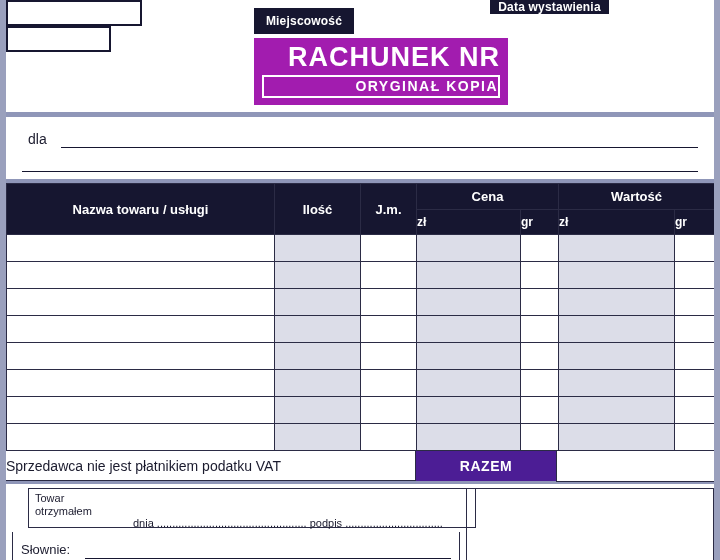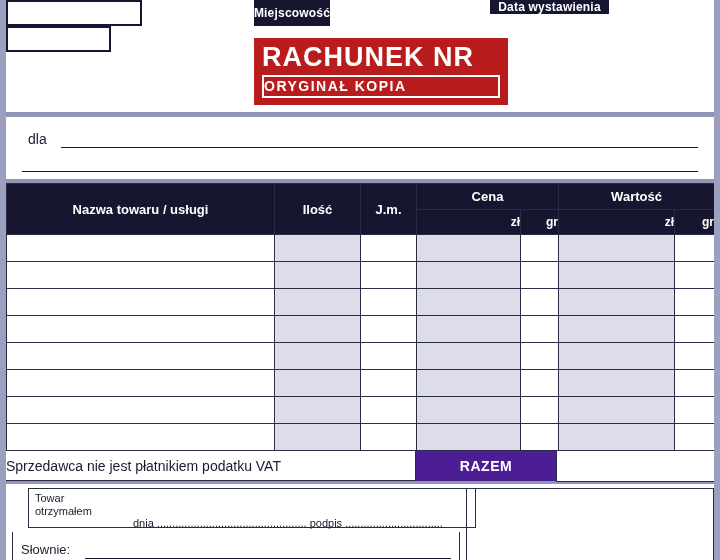--- a/index.html
+++ b/index.html
@@ -37,22 +37,22 @@
     color: #ffffff;
     font-weight: bold;
     font-size: 12px;
     display: flex;
     align-items: center;
     justify-content: center;
     letter-spacing: 0.2px;
   }
   .hdr-miejscowosc {
     left: 248px;
-    top: 0px;
-    width: 76px;
+    top: 8px;
+    width: 100px;
     height: 26px;
   }
   .hdr-data {
     left: 484px;
     top: 0px;
     width: 119px;
     height: 14px;
   }
   .fld-miejsc {
     left: 348px;
@@ -72,41 +72,41 @@
     height: 26px;
     border: 2px solid #161630;
     box-sizing: border-box;
   }
 
   .title-block {
     position: absolute;
     left: 248px;
     top: 38px;
     width: 254px;
-    background: #b91c1c;
+    background: #a21caf;
     padding: 5px 8px 7px 8px;
     box-sizing: border-box;
-    text-align: left;
+    text-align: right;
   }
   .title-main {
     color: #ffffff;
     font-size: 27px;
     font-weight: bold;
     letter-spacing: 1px;
     line-height: 1.05;
     white-space: nowrap;
   }
   .title-sub {
     margin-top: 4px;
     border: 2px solid #ffffff;
     color: #ffffff;
     font-size: 14px;
     font-weight: bold;
     letter-spacing: 1.5px;
-    padding: 1px 6px 2px 0;
+    padding: 1px 0 2px 0;
     white-space: nowrap;
   }
 
   
   .dla-row {
     position: relative;
     height: 62px;
     border-bottom: 4px solid #8f96b8;
     text-align: right;
   }
@@ -152,21 +152,21 @@
     height: 24px;
     font-size: 13px;
   }
   .th-tall {
     height: 50px;
   }
   .th-sub {
     background: #161630;
     color: #ffffff;
     font-weight: bold;
-    text-align: right;
+    text-align: left;
     height: 24px;
     font-size: 12px;
   }
   td.cell {
     height: 26px;
     background: #ffffff;
   }
   td.cell.shade {
     background: #dcdde8;
   }

